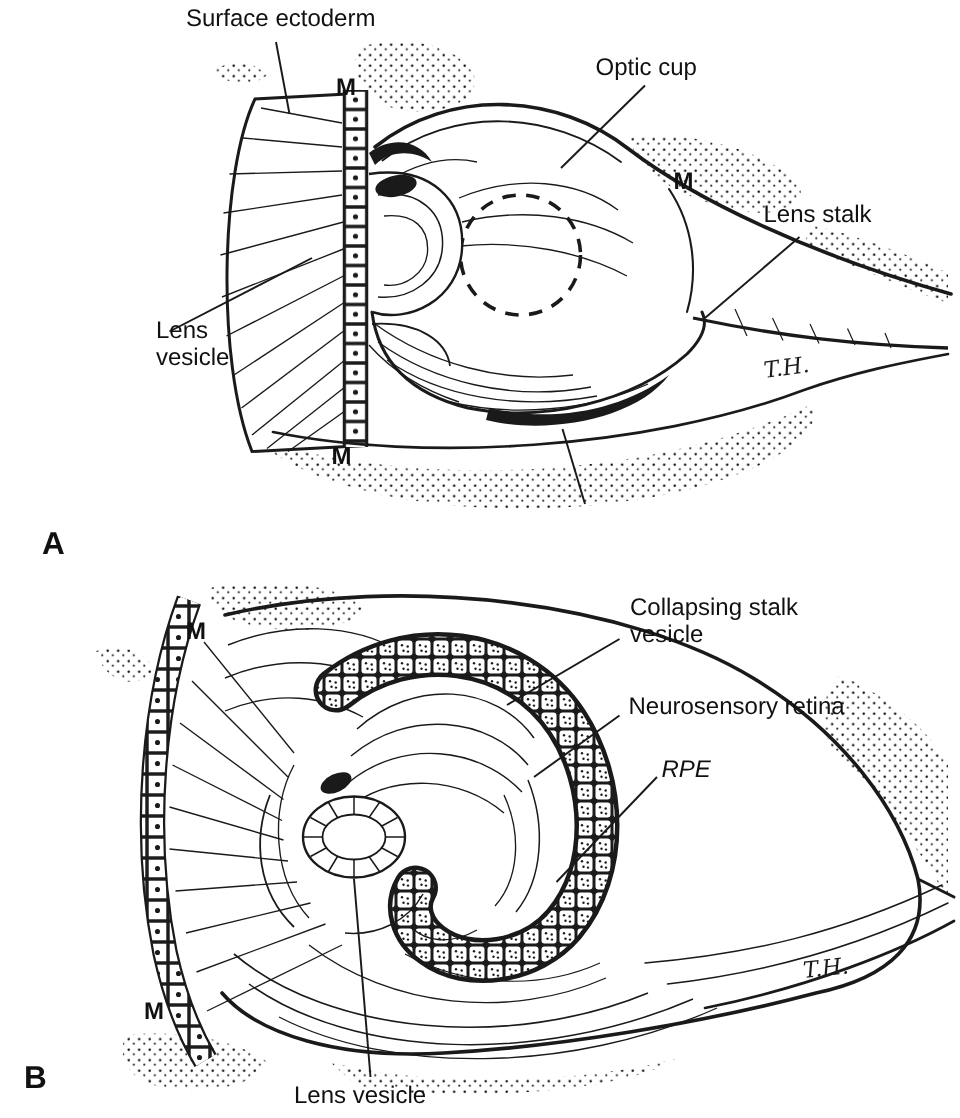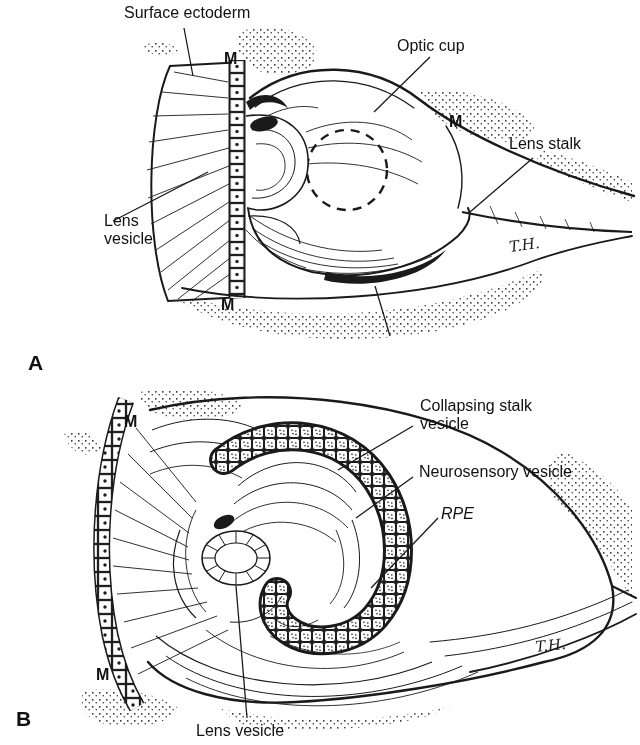--- a/index.html
+++ b/index.html
@@ -252,21 +252,21 @@
 
   <div class="panel-letter" style="left:28px;top:351px;">A</div>
 
   <div class="lbl m" style="left:124px;top:413px;">M</div>
 
   <div class="lbl" style="left:420px;top:397px;">
     <span class="line">Collapsing stalk</span>
     <span class="line">vesicle</span>
   </div>
 
-  <div class="lbl" style="left:419px;top:463px;">Neurosensory vesicle</div>
+  <div class="lbl" style="left:419px;top:463px;">Neurosensory retina</div>
 
   <div class="lbl" style="left:441px;top:505px;font-style:italic;">RPE</div>
 
   <div class="lbl m" style="left:96px;top:666px;">M</div>
 
   <div class="lbl" style="left:196px;top:722px;text-align:center;">Lens vesicle</div>
 
   <div class="panel-letter" style="left:16px;top:707px;">B</div>
 
 </div>

